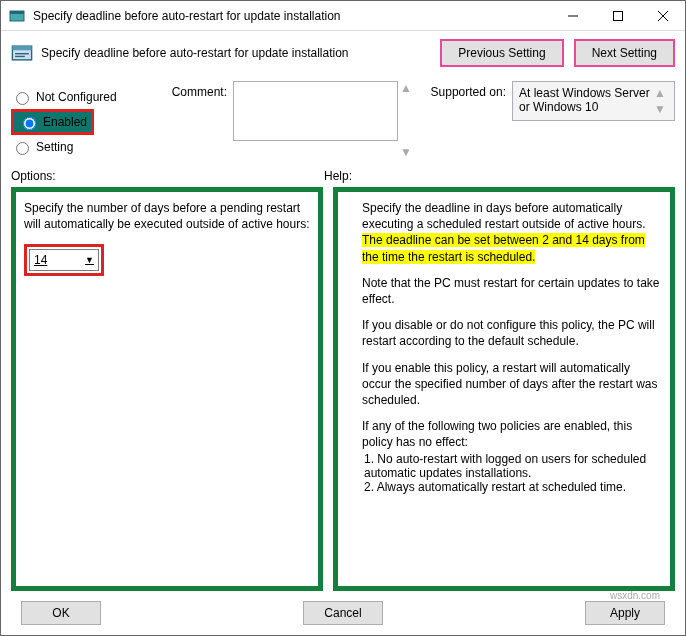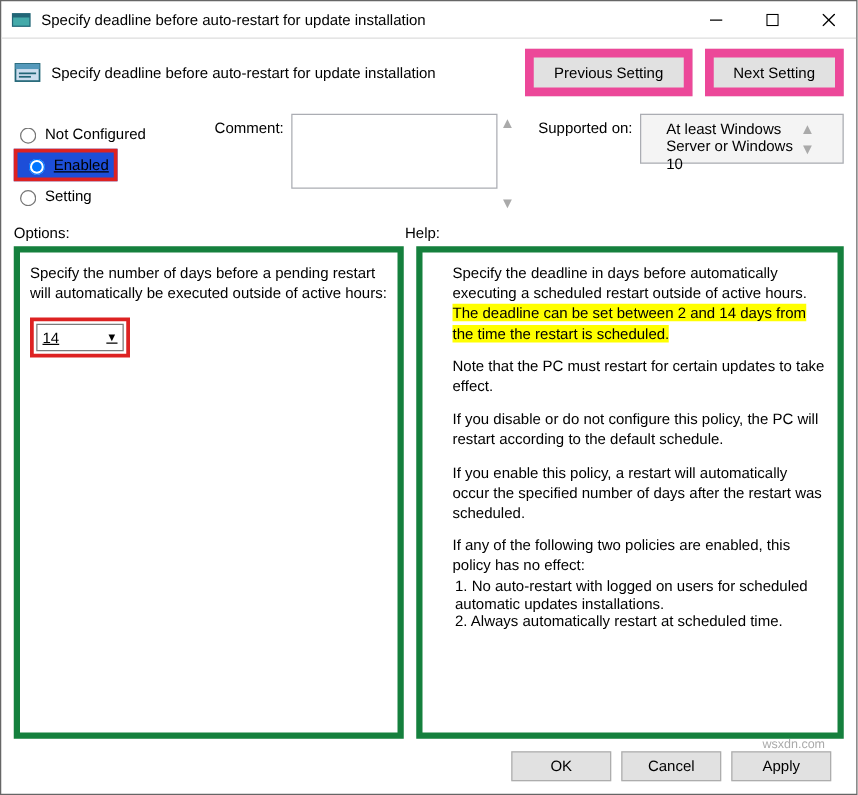--- a/index.html
+++ b/index.html
@@ -3,43 +3,43 @@
   <meta charset="utf-8">
   <style>
     * { box-sizing: border-box; font-family: "Segoe UI", Tahoma, sans-serif; font-size: 12px; }
     body { margin: 0; background: #fff; width: 686px; height: 636px; border: 1px solid #666; display: flex; flex-direction: column; }
     .titlebar { height: 30px; display: flex; align-items: center; border-bottom: 1px solid #ddd; }
     .titlebar .icon { width: 16px; height: 16px; margin: 0 8px; }
     .titlebar .title { flex: 1; }
     .win-btn { width: 45px; height: 30px; display: flex; align-items: center; justify-content: center; }
     .header-row { display: flex; align-items: center; padding: 8px 10px; gap: 10px; }
     .header-row .subtitle { flex: 1; display: flex; align-items: center; gap: 8px; }
-    .nav-btn { border: 7px solid #ec4899; background: #e1e1e1; padding: 5px 16px; cursor: default; }
+    .nav-btn { border: 2px solid #ec4899; background: #e1e1e1; padding: 5px 16px; cursor: default; }
     .body-area { padding: 6px 10px 0 10px; display: flex; flex-direction: column; flex: 1; min-height: 0; }
     .top-grid { display: flex; gap: 10px; }
     .radio-col { width: 120px; padding-top: 4px; }
     .radio-row { display: flex; align-items: center; gap: 4px; padding: 4px 0; }
-    .hl-red { border: 3px solid #d22; padding: 2px 4px; background: #1d4ed8; text-decoration: underline; }
+    .hl-red { border: 3px solid #d22; padding: 2px 4px; background: #0f766e; }
     .hl-red-thin { border: 3px solid #d22; padding: 2px; text-decoration: underline; }
     .meta-col { flex: 1; display: flex; flex-direction: row; gap: 6px; }
     .meta-row { display: flex; gap: 6px; }
     .meta-label { width: 86px; text-align: right; padding-top: 4px; }
     .comment-box { flex: 1; height: 60px; border: 1px solid #abadb3; resize: none; padding: 2px 4px; background: #fff; }
-    .supported-box { flex: 1; height: 40px; border: 1px solid #abadb3; background: #f4f4f4; padding: 4px 20px; display: flex; }
+    .supported-box { flex: 1; height: 40px; border: 1px solid #abadb3; background: #f4f4f4; padding: 4px 6px; display: flex; }
     .scroll-stub { width: 16px; display: flex; flex-direction: column; justify-content: space-between; align-items: center; color: #aaa; font-size: 9px; }
     .section-row { display: flex; gap: 1px; margin: 10px 0 4px 0; }
     .section-row .s-left { width: 312px; }
     .panels { display: flex; gap: 10px; flex: 1; min-height: 0; }
     .panel { border: 5px solid #15803d; padding: 8px; overflow: hidden; }
     .panel.left { width: 312px; }
     .panel.right { flex: 1; }
     .dropdown { border: 1px solid #7a7a7a; width: 70px; height: 22px; display: flex; align-items: center; justify-content: space-between; padding: 0 4px; background: #fff; }
     .highlight-y { background: #ffff00; }
     .help-text p { margin: 0 0 10px 16px; line-height: 1.35; }
-    .dialog-buttons { display: flex; justify-content: flex-end; gap: 8px; padding: 10px; border-top: 0; }
+    .dialog-buttons { display: flex; justify-content: space-between; gap: 8px; padding: 10px; border-top: 0; }
     .dialog-btn { border: 1px solid #adadad; background: #e1e1e1; width: 80px; padding: 4px 0; text-align: center; cursor: default; }
     .watermark { position: absolute; right: 25px; bottom: 34px; font-size: 10px; color: #aaa; pointer-events: none; }
     .rel { position: relative; }
   </style>
 </head>
 <body class="rel">
 
 <div class="titlebar">
   <svg class="icon" viewBox="0 0 16 16">
       <rect x="1" y="3" width="14" height="10" fill="#4aa" stroke="#267"></rect>

